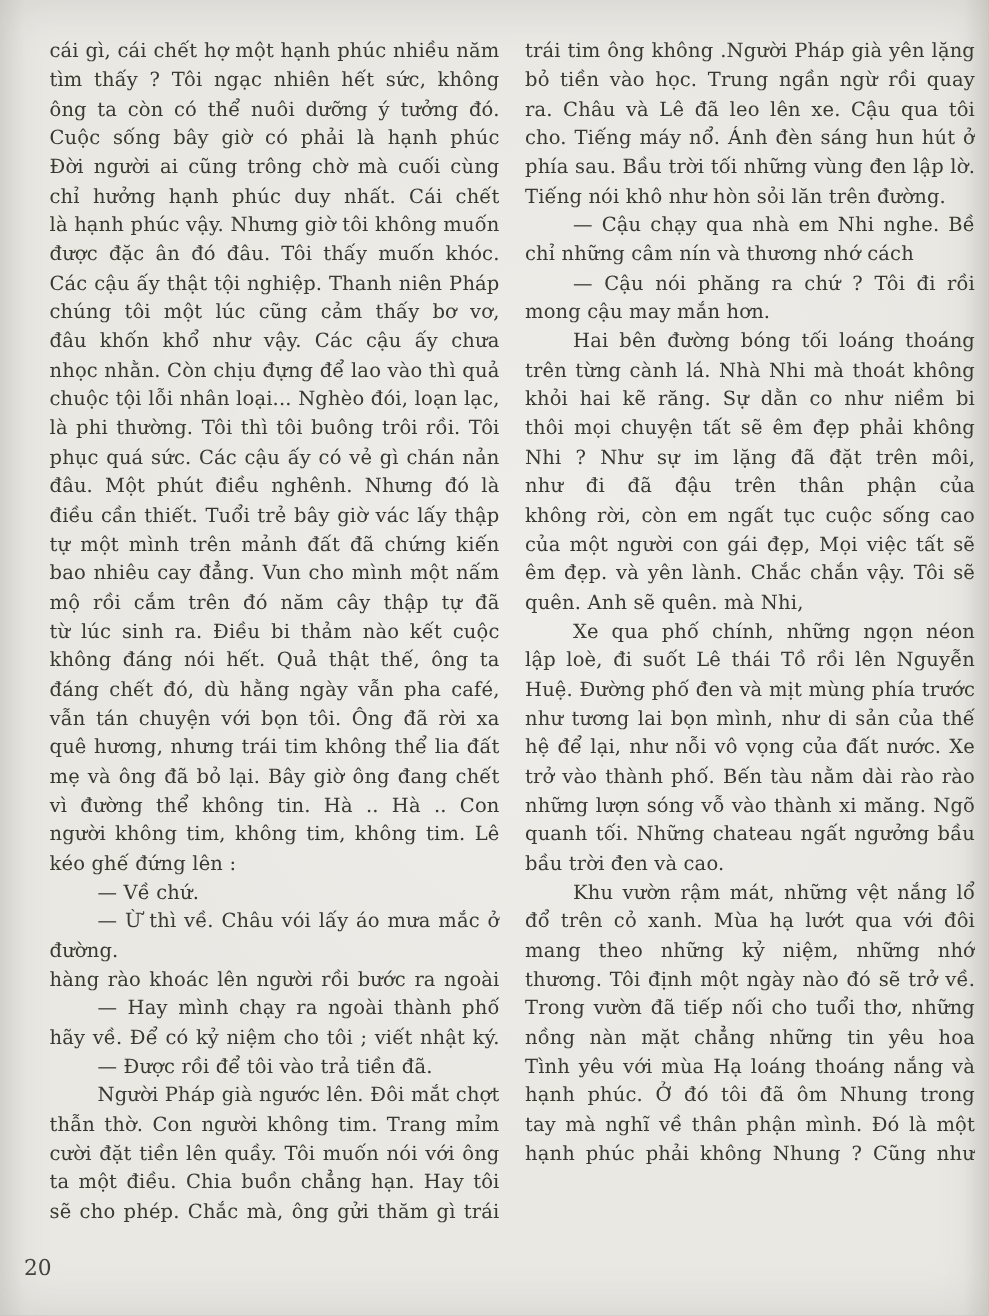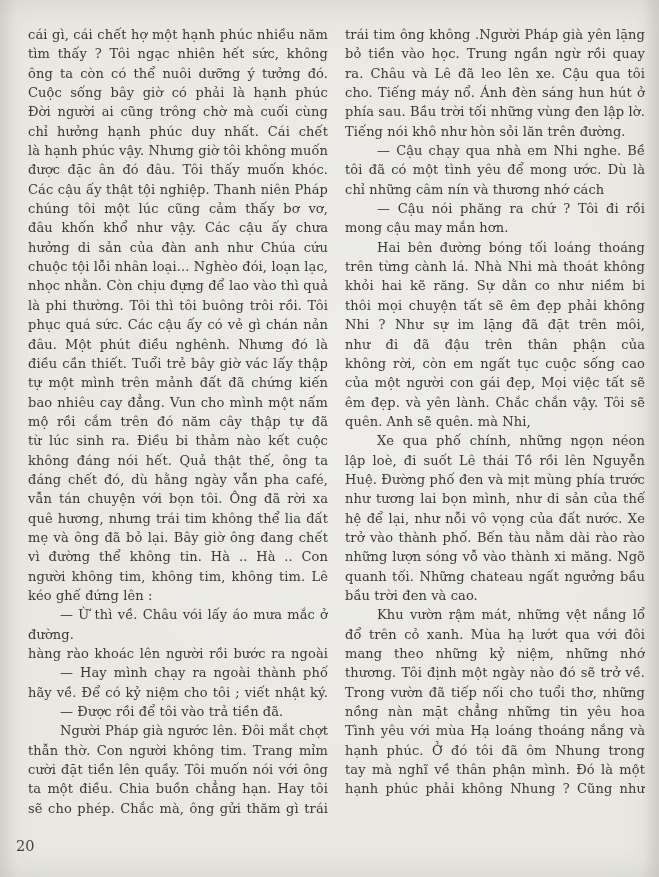--- a/index.html
+++ b/index.html
@@ -21,20 +21,21 @@
       radial-gradient(ellipse at 55% 45%, rgba(255,255,255,0.25) 0%, rgba(0,0,0,0) 60%),
       linear-gradient(90deg, rgba(120,118,110,0.10) 0%, rgba(0,0,0,0) 2.5%, rgba(0,0,0,0) 97.5%, rgba(120,118,110,0.14) 100%),
       #e9e8e3;
     color: #3a382f;
     box-shadow: inset 0 0 34px rgba(95,92,82,0.18);
   }
   .columns {
     display: flex;
     gap: 17px;
     padding: 25px 9px 0 28px;
+    justify-content: flex-end;
   }
   .col {
     width: 300px;
     flex: 0 0 300px;
   }
   .line {
     font-size: 13px;
     line-height: 19.35px;
     height: 19.35px;
     overflow: hidden;
@@ -70,60 +71,59 @@
         <div class="line j">tìm thấy ? Tôi ngạc nhiên hết sức, không ngờ</div>
         <div class="line j">ông ta còn có thể nuôi dưỡng ý tưởng đó.</div>
         <div class="line j">Cuộc sống bây giờ có phải là hạnh phúc không ?</div>
         <div class="line j">Đời người ai cũng trông chờ mà cuối cùng</div>
         <div class="line j">chỉ hưởng hạnh phúc duy nhất. Cái chết cũng</div>
         <div class="line j">là hạnh phúc vậy. Nhưng giờ tôi không muốn</div>
         <div class="line j">được đặc ân đó đâu. Tôi thấy muốn khóc.</div>
         <div class="line j">Các cậu ấy thật tội nghiệp. Thanh niên Pháp</div>
         <div class="line j">chúng tôi một lúc cũng cảm thấy bơ vơ, nhưng</div>
         <div class="line j">đâu khốn khổ như  vậy. Các cậu ấy chưa</div>
-        <div class="line j">hưởng di sản của đàn anh như Chúa cứu</div>
+        <div class="line j">nhọc nhằn. Còn chịu đựng để lao vào thì quả</div>
         <div class="line j">chuộc tội lỗi nhân loại... Nghèo đói, loạn lạc,</div>
-        <div class="line j">nhọc nhằn. Còn chịu đựng để lao vào thì quả</div>
         <div class="line j">là phi thường. Tôi thì tôi buông trôi rồi. Tôi</div>
         <div class="line j">phục quá sức. Các cậu ấy có vẻ gì chán nản</div>
         <div class="line j">đâu. Một phút điều nghênh. Nhưng đó là</div>
         <div class="line j">điều cần thiết. Tuổi trẻ bây giờ vác lấy thập</div>
         <div class="line j">tự một mình trên mảnh đất đã chứng kiến</div>
         <div class="line j">bao nhiêu cay đẳng. Vun cho mình một nấm</div>
         <div class="line j">mộ rồi cắm trên đó năm cây thập tự đã mang</div>
         <div class="line j">từ lúc sinh ra. Điều bi thảm nào kết cuộc cũng</div>
         <div class="line j">không đáng nói hết. Quả thật thế, ông ta</div>
         <div class="line j">đáng chết đó, dù hằng ngày vẫn pha café,</div>
         <div class="line j">vẫn tán chuyện với bọn tôi. Ông đã rời xa</div>
         <div class="line j">quê hương, nhưng trái tim không thể lia đất</div>
         <div class="line j">mẹ và ông đã bỏ lại. Bây giờ ông đang chết</div>
         <div class="line j">vì đường thể không tin. Hà .. Hà .. Con người</div>
         <div class="line j">người không tim, không tim, không tim. Lê</div>
         <div class="line l">kéo ghế đứng lên :</div>
+        <div class="line li">— Về chứ.</div>
         <div class="line ji">— Ừ thì về. Châu vói lấy áo mưa mắc ở</div>
         <div class="line l">đường.</div>
         <div class="line j">hàng rào khoác lên người rồi bước ra ngoài</div>
         <div class="line ji">— Hay mình chạy ra ngoài thành phố rồi</div>
         <div class="line j">hãy về. Để có kỷ niệm cho tôi ; viết nhật ký.</div>
         <div class="line li">— Được rồi để tôi vào trả tiền đã.</div>
         <div class="line ji">Người Pháp già ngước lên. Đôi mắt chợt</div>
         <div class="line j">thẫn thờ. Con người không tim. Trang mỉm</div>
         <div class="line j">cười đặt tiền lên quầy. Tôi muốn nói với ông</div>
         <div class="line j">ta một điều. Chia buồn chẳng hạn. Hay tôi</div>
         <div class="line j">sẽ cho phép. Chắc mà, ông gửi thăm gì trái</div>
       </div>
     <div class="col" id="col-right">
         <div class="line j">trái tim ông không .Người Pháp già yên lặng</div>
         <div class="line j">bỏ tiền vào học. Trung ngần ngừ rồi quay trở</div>
         <div class="line j">ra. Châu và Lê đã leo lên xe. Cậu qua tôi chở</div>
         <div class="line j">cho. Tiếng máy nổ. Ánh đèn sáng hun hút ở</div>
         <div class="line j">phía sau. Bầu trời tối những vùng đen lập lờ.</div>
         <div class="line l">Tiếng nói khô như hòn sỏi lăn trên đường.</div>
         <div class="line ji">— Cậu chạy qua nhà em Nhi nghe. Bề gì</div>
-        <div class="line j">tôi đã có một tình yêu để mong ước. Dù là</div>
         <div class="line l">chỉ những câm nín và thương nhớ cách ngăn.</div>
         <div class="line ji">— Cậu nói phăng ra chứ ? Tôi đi rồi</div>
         <div class="line l">mong cậu may mắn hơn.</div>
         <div class="line ji">Hai bên đường bóng tối loáng thoáng</div>
         <div class="line j">trên từng cành lá. Nhà Nhi mà thoát không</div>
         <div class="line j">khỏi hai kẽ răng. Sự dằn co như niềm bi thảm</div>
         <div class="line j">thôi mọi chuyện tất sẽ êm đẹp phải không</div>
         <div class="line j">Nhi ? Như sự im lặng đã đặt trên môi,</div>
         <div class="line j">như đi đã đậu trên thân phận của</div>
         <div class="line j">không rời, còn em ngất tục cuộc sống cao xa.</div>

